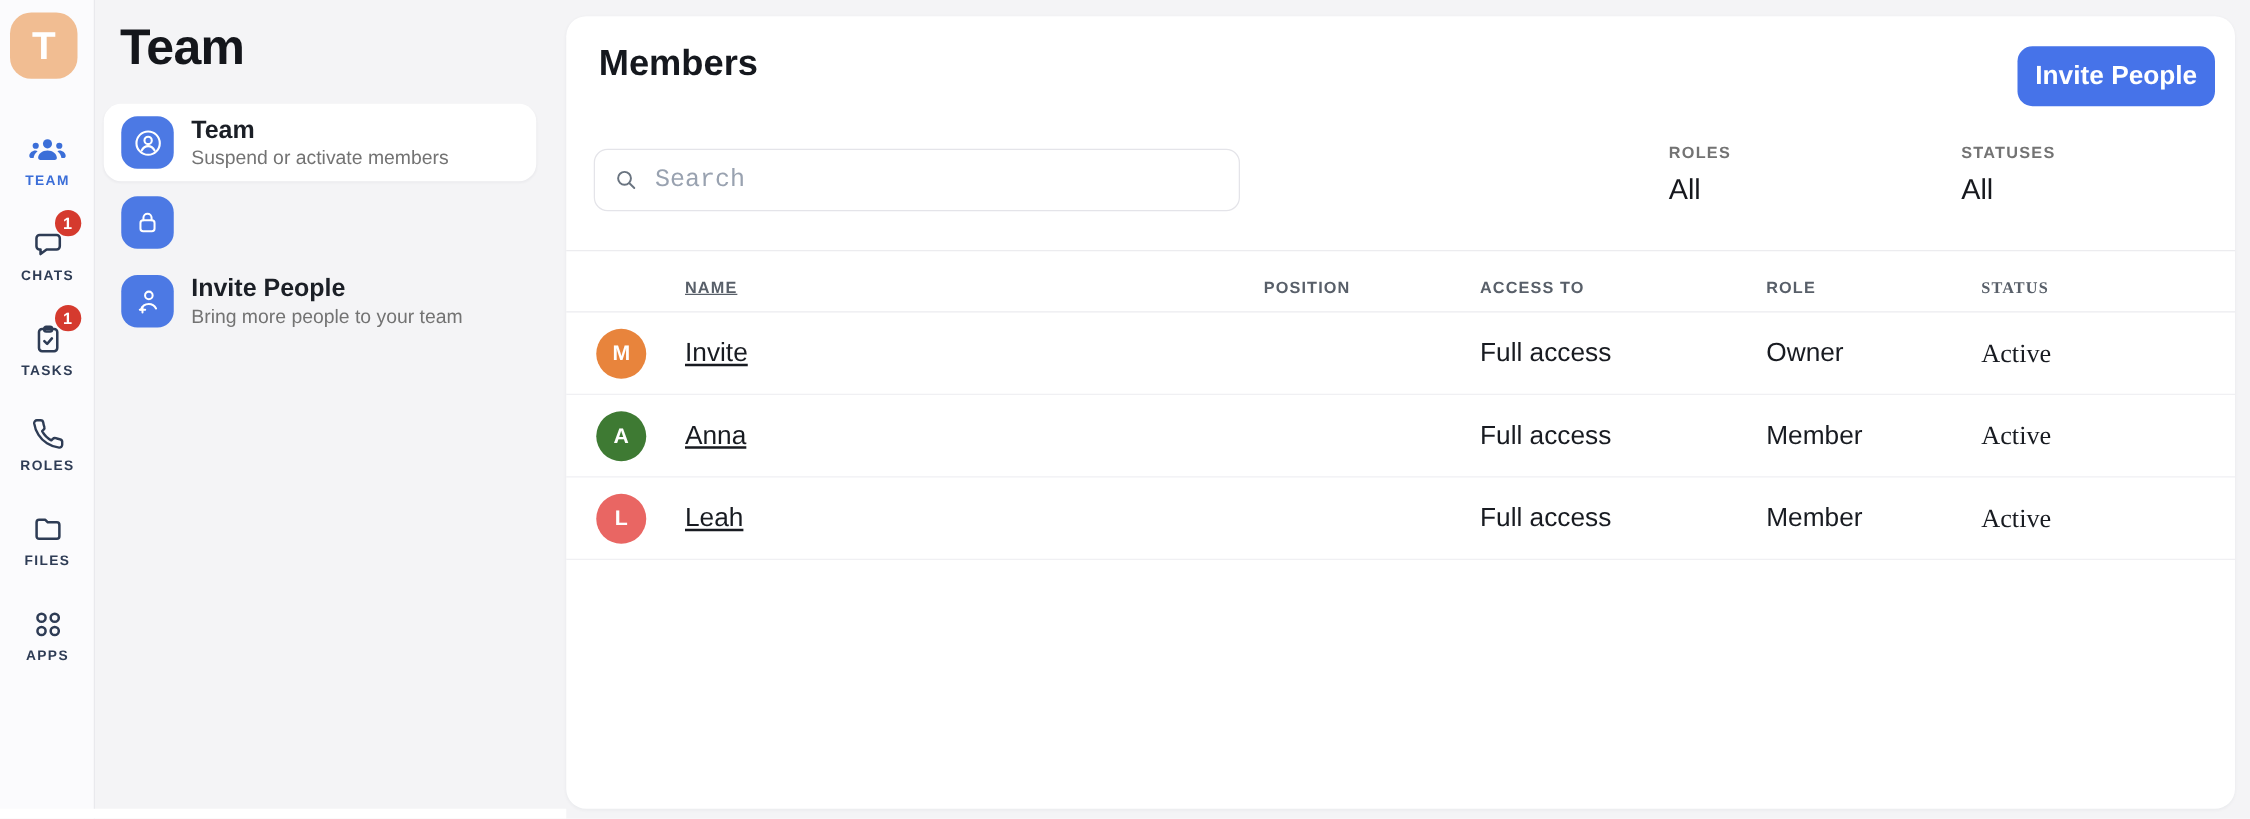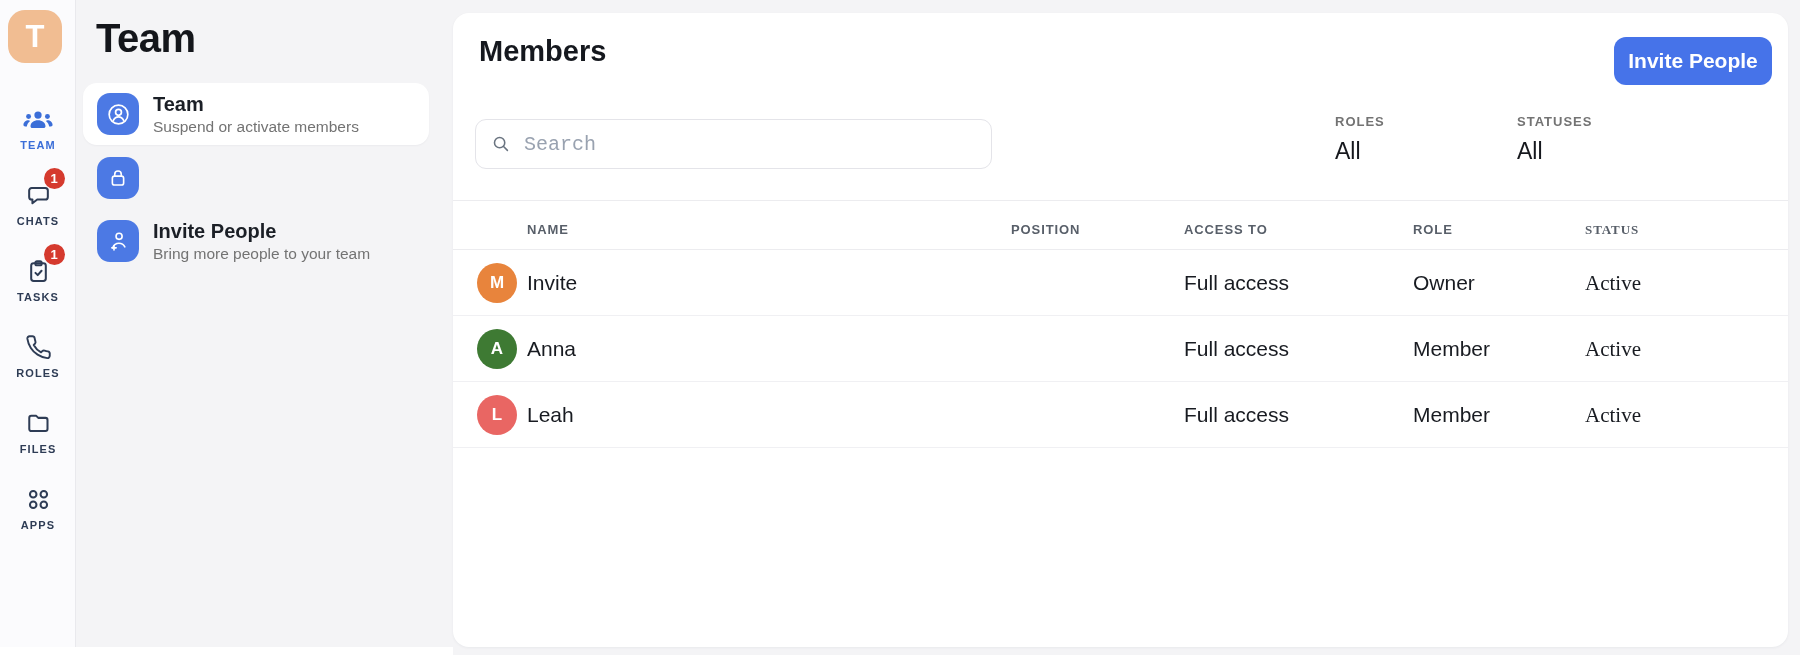--- a/index.html
+++ b/index.html
@@ -40,21 +40,21 @@
   .filter-label { font-size:13px; font-weight:600; letter-spacing:1px; color:#737373; }
   .filter-value { font-size:23px; color:#16181D; cursor:pointer; }
 
   .table-head { position:absolute; left:0; top:187px; width:100%; height:50px; border-top:1px solid #ECECEF; border-bottom:1px solid #ECECEF; }
   .th { position:absolute; top:21px; font-size:13px; font-weight:600; letter-spacing:0.9px; color:#585F69; }
   .rows { position:absolute; left:0; top:237px; width:100%; }
   .row { position:relative; height:66px; border-bottom:1px solid #F0F0F3; cursor:pointer; }
   .cell { position:absolute; top:50%; transform:translateY(-50%); font-size:21px; color:#181B21; }
   .avatar { position:absolute; left:24px; top:50%; transform:translateY(-50%); width:40px; height:40px; border-radius:50%; display:flex; align-items:center; justify-content:center; color:#fff; font-size:17px; font-weight:700; }
 
-  .col-name   { left:74px; }
+  .col-name   { left:95px;text-decoration:underline; }
   .col-pos    { left:558px; }
   .col-access { left:731px; }
   .col-role   { left:960px; }
   .col-status { left:1132px;font-family:Liberation Serif, serif; }
 </style>
 </head>
 <body>
 
 <div class="rail">
   <div class="logo" style="background: rgb(241, 189, 146);">T</div>
@@ -179,21 +179,21 @@
       <circle cx="10.5" cy="10.5" r="5.6"></circle>
         <path d="m14.8 14.8 4.2 4.2"></path>
     </svg>
     <input class="search-input" type="text" placeholder="Search" style="">
   </div>
 
   <div class="filter" style="left:882px">
     <div class="filter-label">ROLES</div>
     <div class="filter-value">All</div>
   </div>
-  <div class="filter" style="left:1064px">
+  <div class="filter" style="left:1116px">
     <div class="filter-label">STATUSES</div>
     <div class="filter-value">All</div>
   </div>
 
   <div class="table-head">
     <div class="th col-name">NAME</div>
     <div class="th col-pos">POSITION</div>
     <div class="th col-access">ACCESS TO</div>
     <div class="th col-role">ROLE</div>
     <div class="th col-status">STATUS</div>

